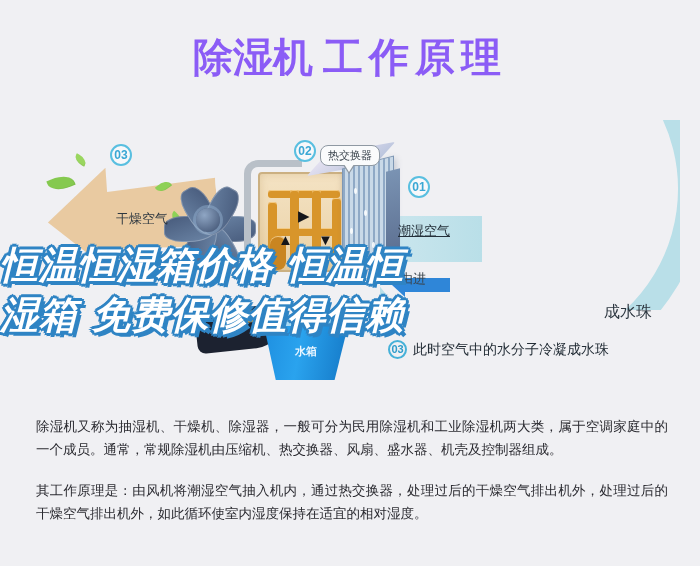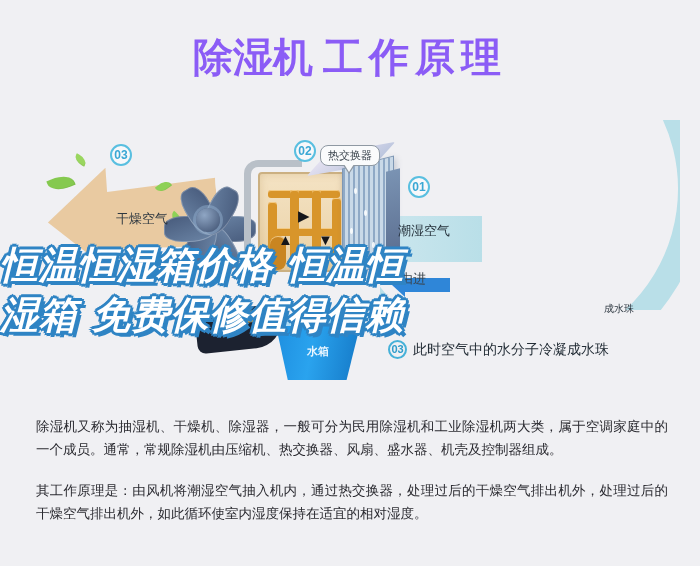--- a/index.html
+++ b/index.html
@@ -142,21 +142,21 @@
     background:#1c2230; border-radius:6px 18px 34px 10px;
     transform:rotate(-6deg);
   }
   .cu-ring {
     position:absolute; left:236px; top:192px; width:34px; height:12px;
     border:3px solid #d59a33; border-radius:50%;
     transform:rotate(-12deg);
   }
 
   
-  .tank3d { position:absolute; left:270px; top:196px; width:96px; height:72px; }
+  .tank3d { position:absolute; left:258px; top:196px; width:96px; height:72px; }
   .tank-top {
     position:absolute; left:2px; top:0; width:92px; height:20px;
     background:linear-gradient(120deg,#bfe3f7,#7cc3ea);
     transform:skewX(-26deg);
     border-radius:2px;
   }
   .tank-body {
     position:absolute; left:6px; top:12px; width:84px; height:54px;
     background:linear-gradient(100deg,#1e8fe0 0%,#2aa3ee 42%,#1478c6 100%);
     clip-path:polygon(0% 0%, 100% 0%, 84% 100%, 14% 100%);
@@ -189,24 +189,24 @@
     border-left:6px solid transparent; border-right:6px solid transparent;
     border-top:9px solid #8f99a3;
   }
   .callout::before{
     content:""; position:absolute; left:23px; bottom:-7px;
     border-left:5px solid transparent; border-right:5px solid transparent;
     border-top:8px solid #fafbfc; z-index:2;
   }
 
   .badge.b01 { left:408px; top:58px; }
-  .lbl.wet   { left:398px; top:104px; }
+  .lbl.wet   { left:398px; top:104px;text-decoration:underline; }
 
   .lbl.hidden-left { left:400px; top:152px; font-size:13px; color:#3a444d; }
-  .lbl.cond { left:604px; top:184px; font-size:10px; color:#2d3740; }
+  .lbl.cond { left:604px; top:184px; font-size:16px; color:#2d3740; }
 
   .step3 { position:absolute; left:388px; top:222px; display:flex; align-items:center; gap:6px; }
   .step3 .badge3 {
     width:19px; height:19px; border-radius:50%;
     border:2px solid #46b1d8; color:#2e9cca;
     font-size:11px; font-weight:bold; line-height:15px; text-align:center;
   }
   .step3 .txt { font-size:14px; color:#232d36; white-space:nowrap; }
 
   

